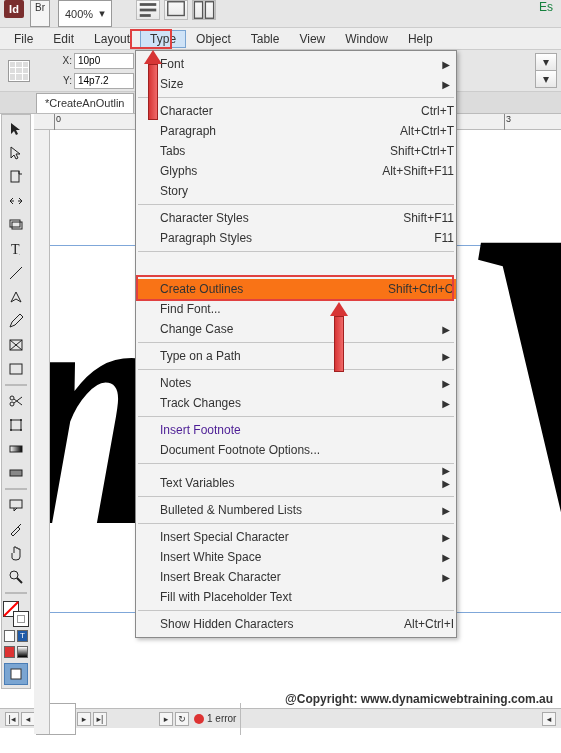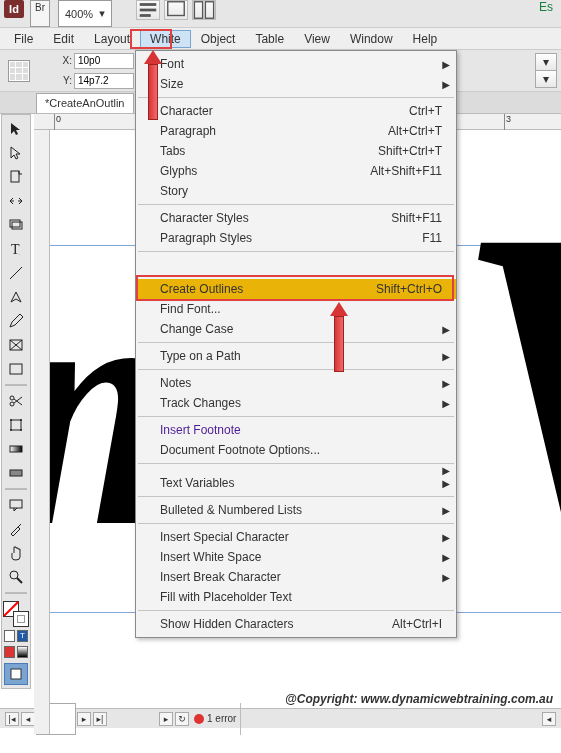--- a/index.html
+++ b/index.html
@@ -34,33 +34,33 @@
 .sw-stroke .inner { position: absolute; inset: 3px; border: 1px solid #999; }
 .mini-sw { display: flex; width: 26px; margin-top: 2px; }
 .mini-sw span { width: 12px; height: 12px; margin: 1px; border: 1px solid #666; }
 .ruler-h { position: absolute; left: 34px; right: 0; top: 0; height: 16px; background: #f0f0f0; border-bottom: 1px solid #bbb; z-index: 4; }
 .ruler-h .tick { position: absolute; top: 0; border-left: 1px solid #888; height: 16px; font-size: 9px; padding-left: 1px; }
 .ruler-v { position: absolute; left: 34px; top: 16px; bottom: 0; width: 16px; background: #f0f0f0; border-right: 1px solid #bbb; z-index: 4; }
 .canvas { position: absolute; left: 50px; right: 0; top: 16px; bottom: 0; background: #fff; overflow: hidden; }
 .guide-h { position: absolute; left: 0; right: 0; height: 1px; background: #7fa7d9; }
 .big-text { position: absolute; font-family: Georgia, "Times New Roman", serif; font-style: italic; font-weight: bold; color: #000; }
 .dropdown { position: absolute; left: 135px; top: 50px; width: 322px; background: #f3f3f3; border: 1px solid #8a8a8a; box-shadow: 2px 2px 4px rgba(0,0,0,0.25); z-index: 100; padding: 3px 0; }
-.dd-item { display: flex; align-items: center; justify-content: space-between; padding: 3px 14px 3px 24px; font-size: 12px; cursor: default; position: relative; }
+.dd-item { display: flex; align-items: center; justify-content: space-between; padding: 3px 2px 3px 24px; font-size: 12px; cursor: default; position: relative; }
 .dd-item.disabled { color: #4c1d95; }
 .dd-item .arrow { position: absolute; right: 6px; font-size: 10px; color: #333; }
-.dd-item.highlighted { background: #eab308; margin-top: 27px; }
+.dd-item.highlighted { background: #f97316; margin-top: 27px; }
 .dd-sep { height: 1px; background: #c5c5c5; margin: 3px 2px; }
 .highlight-box { position: absolute; border: 2px solid #e04040; pointer-events: none; z-index: 200; }
 .red-arrow { position: absolute; z-index: 201; }
 .red-arrow .shaft { background: linear-gradient(to right, #d73535, #f06a6a); border: 1px solid #a02020; }
 .statusbar { position: absolute; bottom: 6px; left: 0; right: 0; height: 20px; background: #e6e6e6; border-top: 1px solid #bbb; display: flex; align-items: center; font-size: 10px; padding: 0 4px; z-index: 3; }
 .statusbar .cell { display: flex; align-items: center; padding: 0 4px; border-right: 1px solid #bbb; height: 32px; }
 .sb-btn { width: 14px; height: 14px; border: 1px solid #aaa; background: #f5f5f5; margin: 0 1px; display: flex; align-items: center; justify-content: center; font-size: 9px; }
 .err-dot { width: 10px; height: 10px; background: #d33; border-radius: 50%; margin-right: 3px; }
-.copyright { position: absolute; bottom: 28px; right: 8px; font-style: italic; font-weight: bold; font-size: 12px; z-index: 3; }
+.copyright { position: absolute; bottom: 28px; right: 8px; font-weight: bold; font-size: 12px; z-index: 3; }
 .c-right-dd { width: 22px; height: 18px; border: 1px solid #aaa; background: linear-gradient(#fff,#e8e8e8); margin-left: 2px; display: flex; align-items: center; justify-content: center; }
 </style>
 </head>
 <body>
 
 <div class="app-bar">
   <div class="app-icon">Id</div>
   <div class="br-badge">Br</div>
   <div class="zoom">
       <span>400%</span>
@@ -85,21 +85,21 @@
       </svg>
     </div>
   <div class="spacer"></div>
   <div class="ess">Es</div>
 </div>
 
 <div class="menubar" id="menubar">
     <div class="mi">File</div>
     <div class="mi">Edit</div>
     <div class="mi">Layout</div>
-    <div class="mi active">White</div>
+    <div class="mi active">Type</div>
     <div class="mi">Object</div>
     <div class="mi">Table</div>
     <div class="mi">View</div>
     <div class="mi">Window</div>
     <div class="mi">Help</div>
   </div>
 
 <div class="control-bar">
   <div class="ref-box">
       <span></span>

